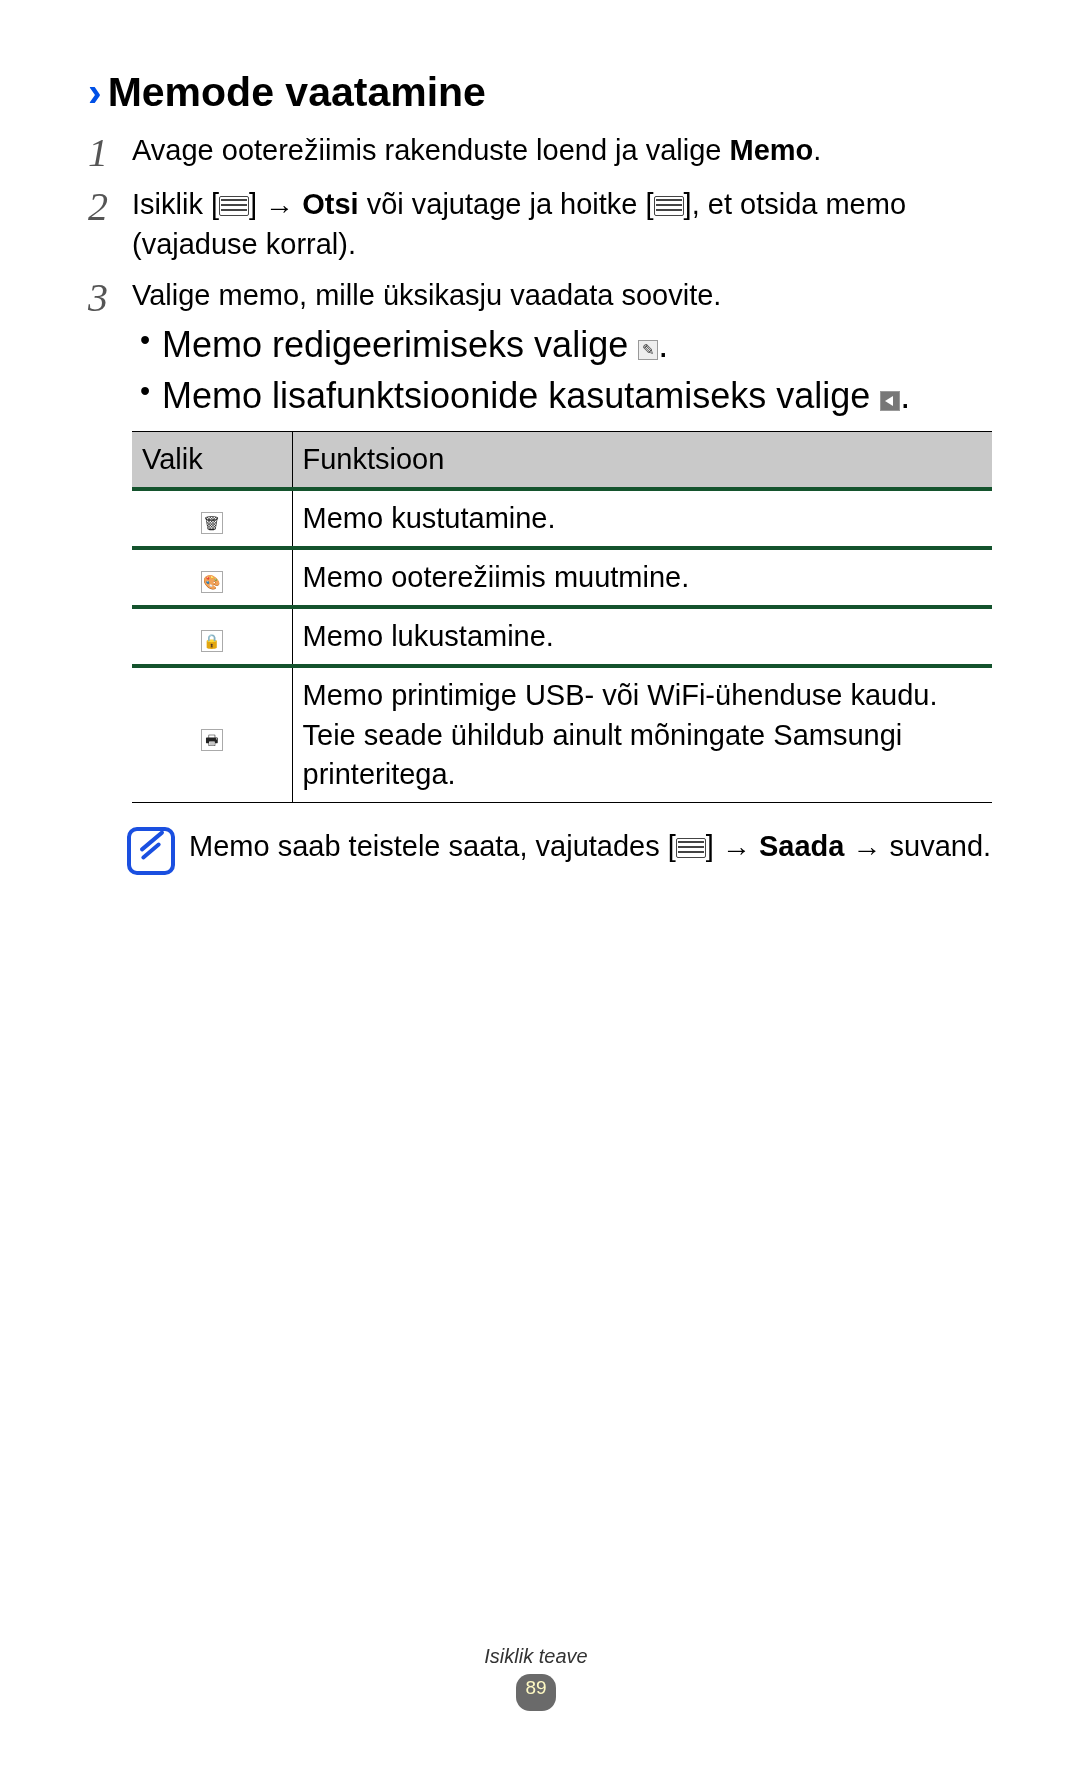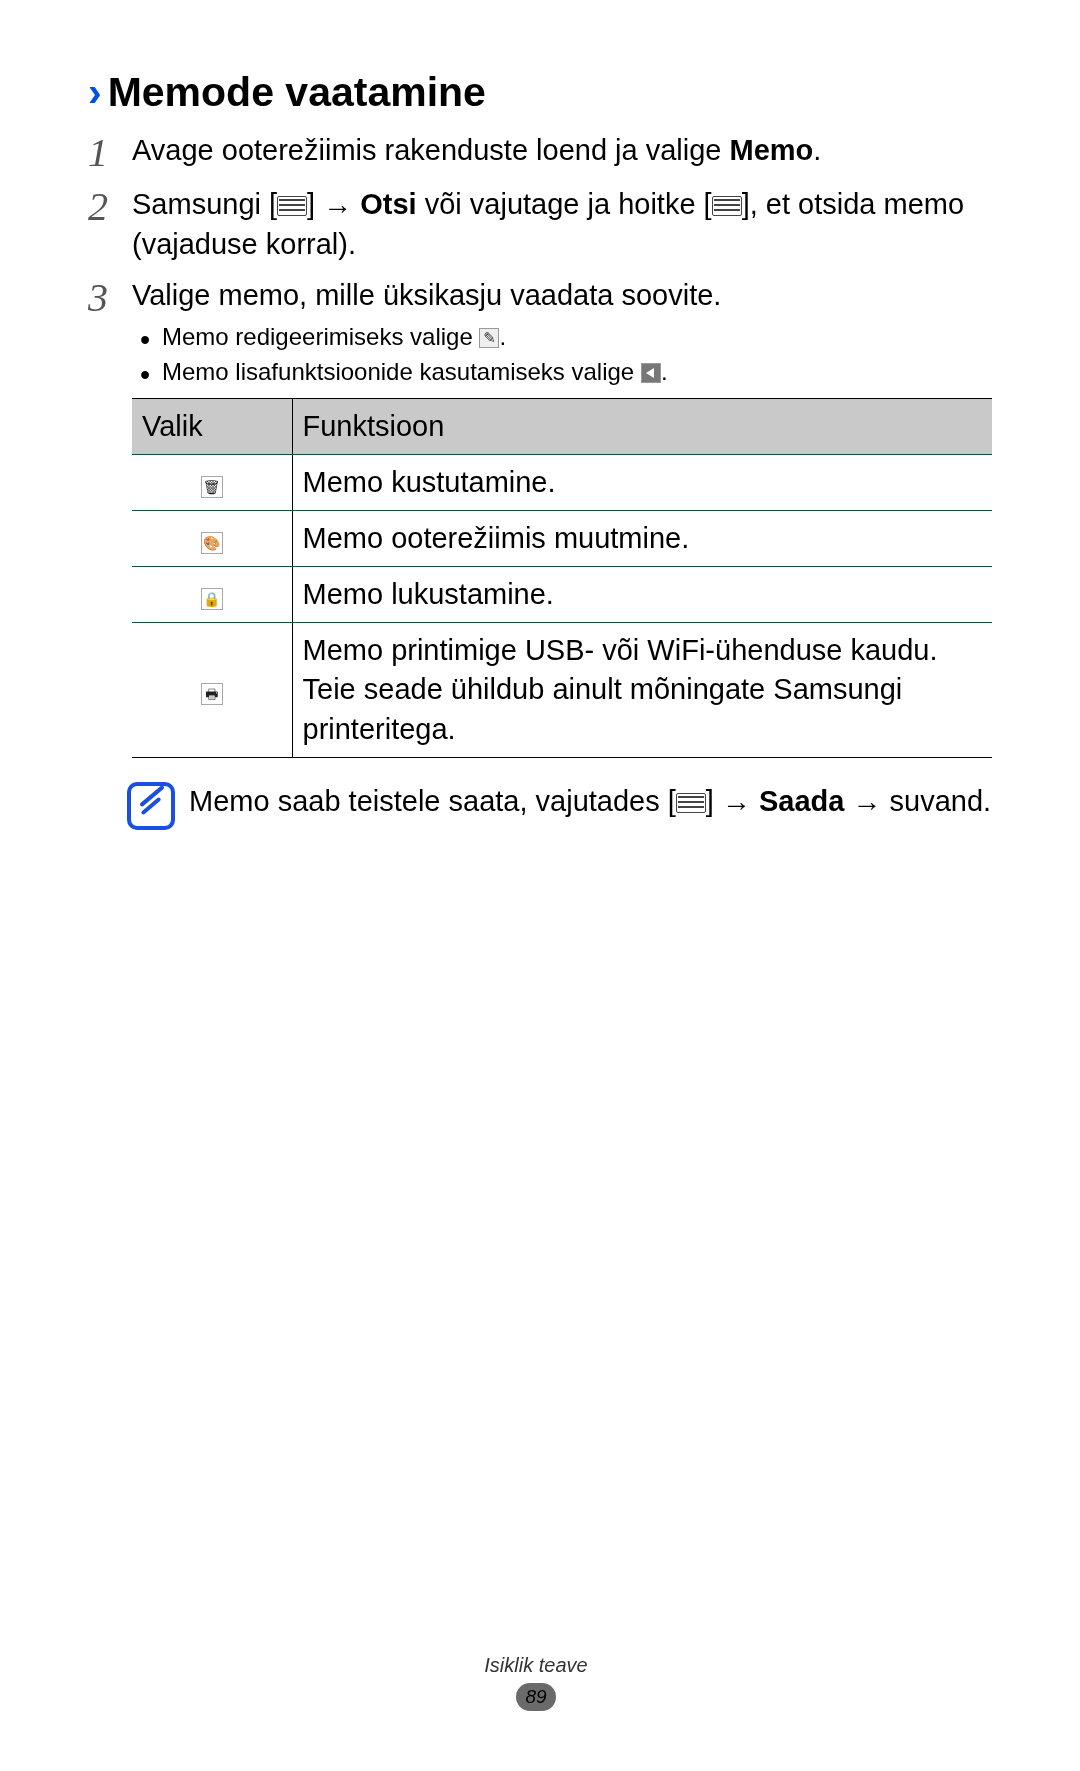--- a/index.html
+++ b/index.html
@@ -48,21 +48,21 @@
   }
   .step-body b { font-weight: 700; margin-top: 38px; }
   .bullets {
     list-style: none;
     margin: 4px 0 10px 0;
     padding: 0;
   }
   .bullets li {
     position: relative;
     padding-left: 30px;
-    font-size: 24px;
+    font-size: 36px;
     line-height: 1.38;
     margin-bottom: 2px;
   }
   .bullets li::before {
     content: "•";
     position: absolute;
     left: 8px;
     top: 0;
     font-size: 29px;
   }
@@ -98,21 +98,21 @@
   }
 
   
   .tbl {
     width: 100%;
     border-collapse: collapse;
     margin-top: 6px;
   }
   .tbl th, .tbl td {
     border-top: 1px solid #000;
-    border-bottom: 1px solid #14532d;
+    border-bottom: 4px solid #14532d;
     font-size: 29px;
     text-align: left;
     vertical-align: middle;
     padding: 8px 10px 8px 10px;
     line-height: 1.35;
   }
   .tbl th {
     background: #c9c9c9;
     font-weight: 400;
   }
@@ -149,23 +149,23 @@
   .note-body b { font-weight:700; }
 
   
   .footer {
     position:absolute; left:0; right:8px; bottom:60px; text-align:center;
   }
   .footer-label {
     font-style: italic; font-size: 20px; color:#333; display:block;
   }
   .page-badge {
-    display:inline-block; margin-top:6px; width:40px; height:28px;
-    background:#6a6a6a; border-radius:14px; color:#000000; font-size:19px;
-    line-height:28px; font-style: italic;
+    display:inline-block; margin-top:6px; width:40px; height:37px;
+    background:#6a6a6a; border-radius:14px; color:#fef9c3; font-size:19px;
+    line-height:28px; 
   }
 </style>
 </head>
 <body>
 
 <div class="page">
 
   <h2 class="heading">
     <span class="chev">›</span><span>Memode vaatamine</span>
   </h2>
@@ -173,21 +173,21 @@
   <div class="step">
     <div class="step-num">1</div>
     <div class="step-body">
       <span>Avage ooterežiimis rakenduste loend ja valige </span><b>Memo</b><span>.</span>
     </div>
   </div>
 
   <div class="step">
     <div class="step-num">2</div>
     <div class="step-body">
-      <span>Samsungi [</span><span class="icon icon-menu"><span class="frame"></span></span><span>] → </span><b>Otsi</b><span> või vajutage ja hoitke [</span><span class="icon icon-menu"><span class="frame"></span></span><span>], et otsida memo (vajaduse korral).</span>
+      <span>Isiklik [</span><span class="icon icon-menu"><span class="frame"></span></span><span>] → </span><b>Otsi</b><span> või vajutage ja hoitke [</span><span class="icon icon-menu"><span class="frame"></span></span><span>], et otsida memo (vajaduse korral).</span>
     </div>
   </div>
 
   <div class="step">
     <div class="step-num">3</div>
     <div class="step-body">
       <span>Valige memo, mille üksikasju vaadata soovite.</span>
       <ul class="bullets">
         <li>
           <span>Memo redigeerimiseks valige </span><span class="icon icon-pencil"></span><span>.</span>

